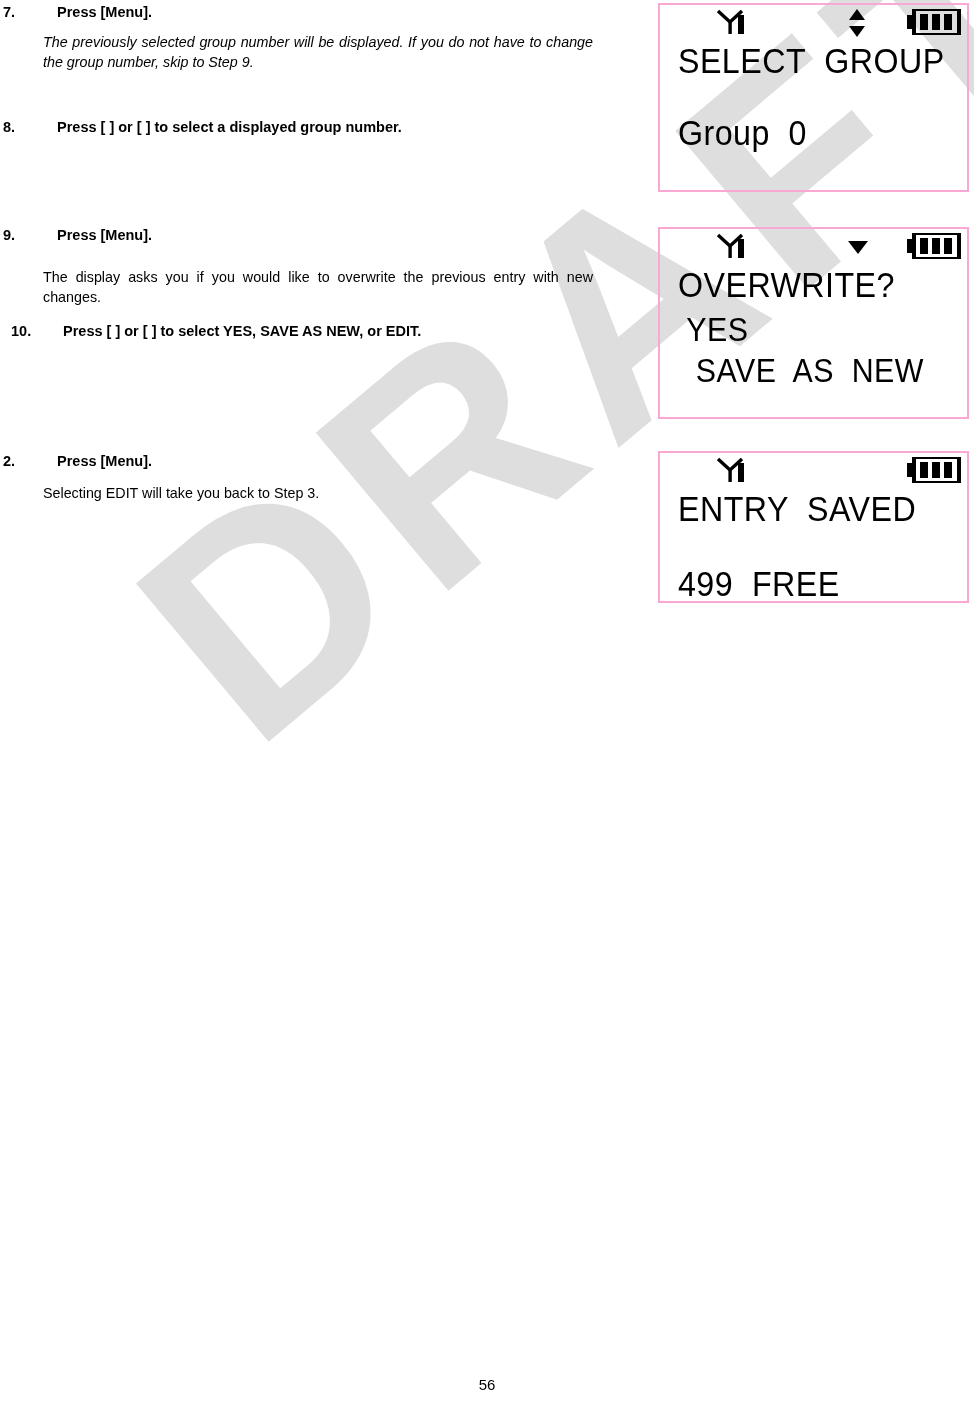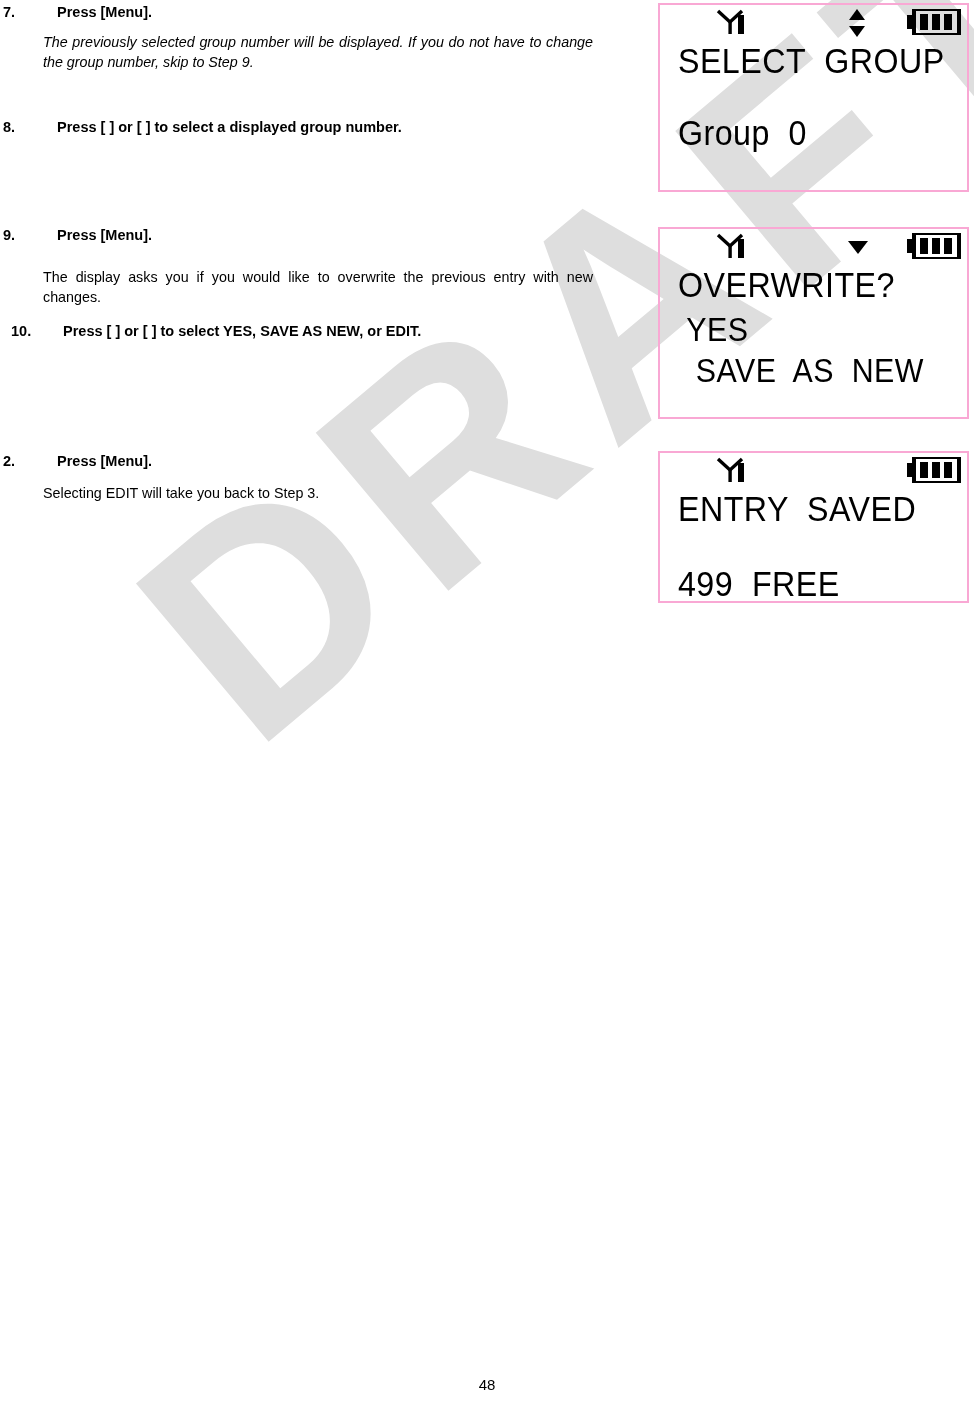--- a/index.html
+++ b/index.html
@@ -270,13 +270,13 @@
         <rect x="13" y="5" width="8" height="16" fill="#000"></rect>
         <rect x="25" y="5" width="8" height="16" fill="#000"></rect>
         <rect x="37" y="5" width="8" height="16" fill="#000"></rect>
       </svg>
     </span>
   </div>
   <div class="lcd-line lcd-big" style="position:absolute; left:18px; top:38px;">ENTRY  SAVED</div>
   <div class="lcd-line lcd-big" style="position:absolute; left:18px; top:113px;">499  FREE</div>
 </div>
 
-<div id="page-number">48</div>
+<div id="page-number">56</div>
 
 </body></html>

